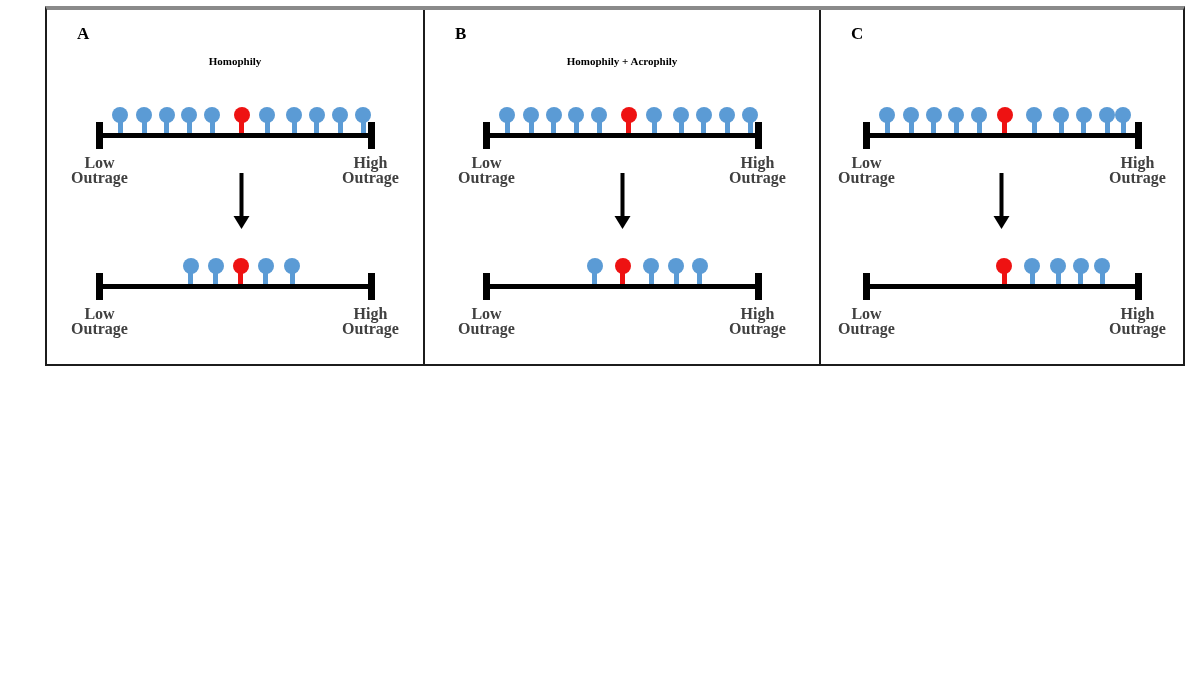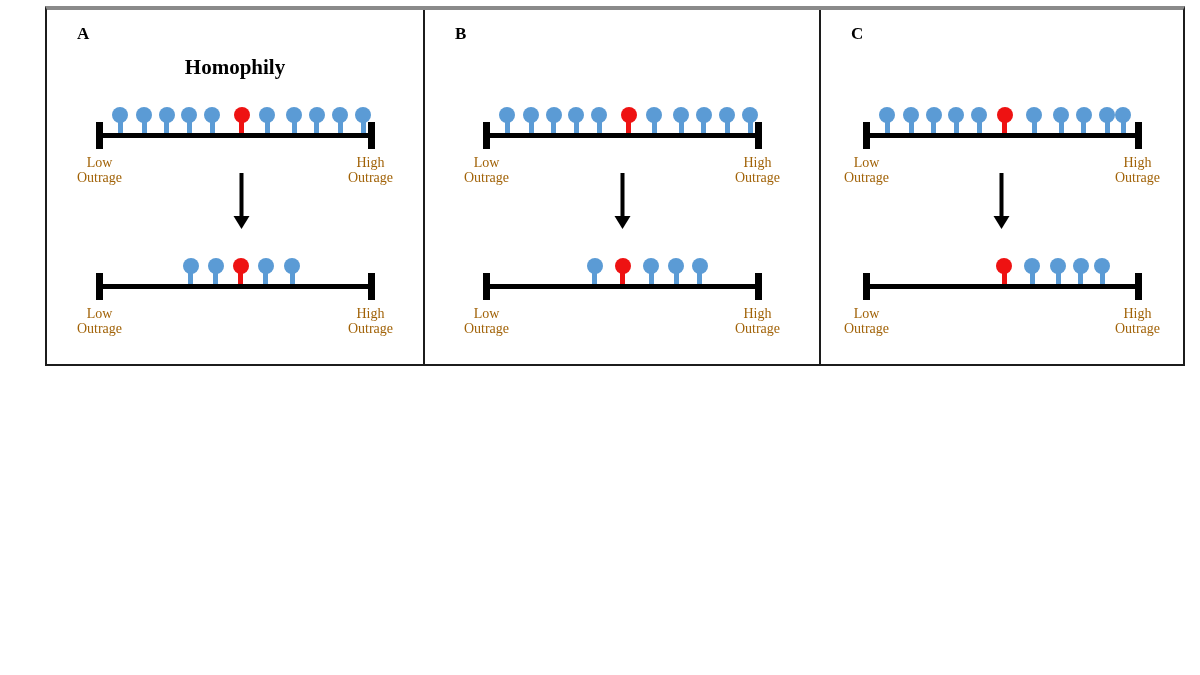--- a/index.html
+++ b/index.html
@@ -22,21 +22,21 @@
   .panel-a { width: 376px; }
   .panel-b { width: 398px; border-left: 2px solid #1c1c1c; border-right: 2px solid #1c1c1c; }
   .panel-c { flex: 1; }
   .panel-letter {
     position: absolute; top: 14px; left: 30px;
     font-size: 17px; font-weight: bold; color: #000;
   }
   .panel-title {
     position: absolute; top: 45px; left: 0; right: 0;
     text-align: center;
-    font-size: 21px; font-weight: bold; color: #000;
+    font-size: 11px; font-weight: bold; color: #000;
   }
   .axis-zone {
     position: absolute;
     left: 50%; top: 0;
     width: 275px; height: 100%;
     margin-left: -137.5px;
   }
   .axis { position: absolute; left: 0; width: 275px; height: 56px; }
   .axis-top { top: 93px; }
   .axis-bottom { top: 244px; }
@@ -60,21 +60,21 @@
     width: 16px; height: 16px; border-radius: 50%;
     background: var(--pin-color, #5B9BD5);
   }
   .pin-stem {
     width: 5px; height: 13px; margin: -2px auto 0;
     background: var(--pin-color, #5B9BD5);
   }
   .axis-label {
     position: absolute; top: 52px;
     width: 84px; text-align: center;
-    font-size: 14px; font-weight: normal; line-height: 15px; color: #a16207;
+    font-size: 16px; font-weight: bold; line-height: 15px; color: #404040;
   }
   .label-left { left: -40px; }
   .label-right { right: -40px; }
   .arrow {
     position: absolute; top: 163px;
     width: 17px; height: 56px;
     transform: translateX(-50%);
   }
   .arrow-stem { width: 4px; height: 43px; background: #000; margin: 0 auto; }
   .arrow-head {
@@ -189,20 +189,21 @@
         <div class="axis-label label-right">
           <div>High</div>
           <div>Outrage</div>
         </div>
       </div>
     </div>
   </section>
 
   <section class="panel panel-b">
     <div class="panel-letter">B</div>
+    <div class="panel-title">Homophily + Acrophily</div>
     <div class="axis-zone">
       <div class="axis axis-top">
         <div class="pins">
             <div class="pin" style="left: 8.3%; --pin-color: #5B9BD5;">
               <div class="pin-head"></div>
               <div class="pin-stem"></div>
             </div>
             <div class="pin" style="left: 17%; --pin-color: #5B9BD5;">
               <div class="pin-head"></div>
               <div class="pin-stem"></div>

